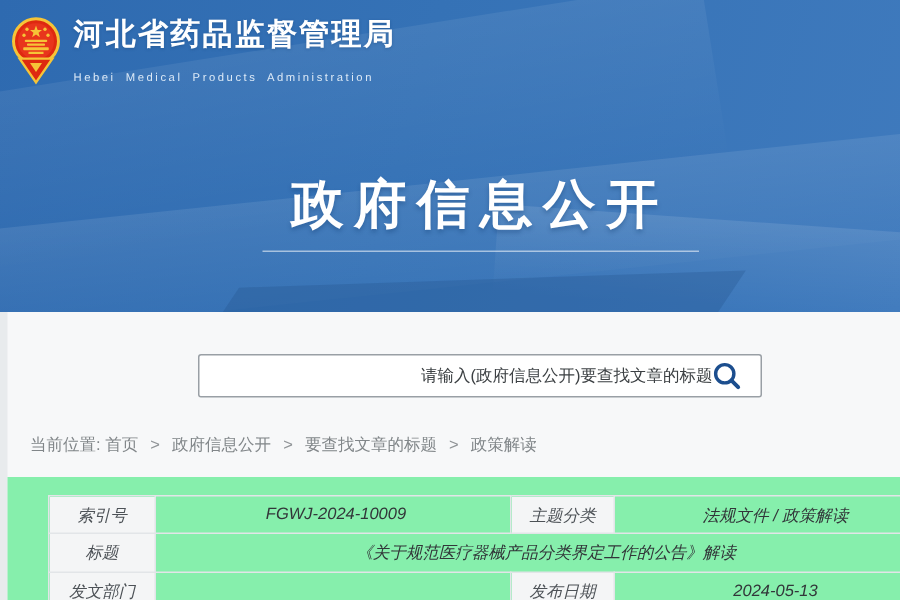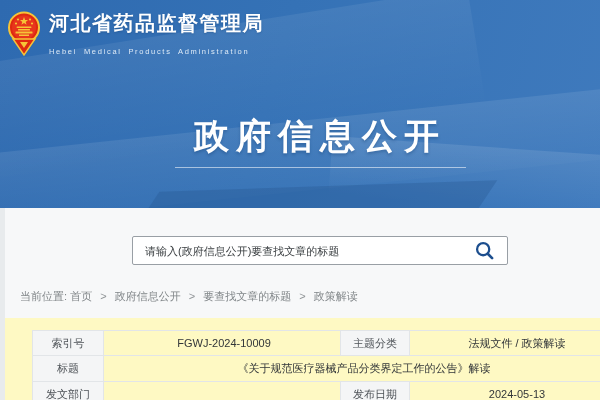--- a/index.html
+++ b/index.html
@@ -58,33 +58,34 @@
 
   .searchbox{
     position:absolute;left:127px;top:28px;width:374px;height:27px;
     background:#ffffff;border:1px solid #999fa5;border-radius:2px;
   }
   .searchbox input{
     position:absolute;left:0;top:0;width:330px;height:100%;
     border:none;outline:none;background:transparent;
     padding:0 0 0 12px;font-size:11px;color:#333;
     font-family:"Liberation Sans","DejaVu Sans",sans-serif;
+    text-align:right;
   }
   .searchbox input::placeholder{color:#3c4043;opacity:1;}
   .search-icon{position:absolute;right:13px;top:4px;width:19px;height:19px;cursor:pointer;}
 
   .breadcrumb{
     position:absolute;left:15px;top:81px;font-size:11px;color:#818689;white-space:nowrap;
   }
   .breadcrumb a{color:#818689;text-decoration:none;cursor:pointer;}
   .breadcrumb .sep{margin:0 5px;color:#909497;}
 
   .card{
     position:absolute;left:0;top:110px;right:0;bottom:0;
-    background:#fef9c3;overflow:hidden;
+    background:#86efac;overflow:hidden;font-style:italic;
   }
   .info-table{
     border-collapse:collapse;table-layout:fixed;
     margin:12px 0 0 27px;width:588px;
   }
   .info-table td{
     border:1px solid #e2e5e8;font-size:11px;height:22px;
     overflow:hidden;white-space:nowrap;text-align:center;
   }
   .info-table td.lbl{

